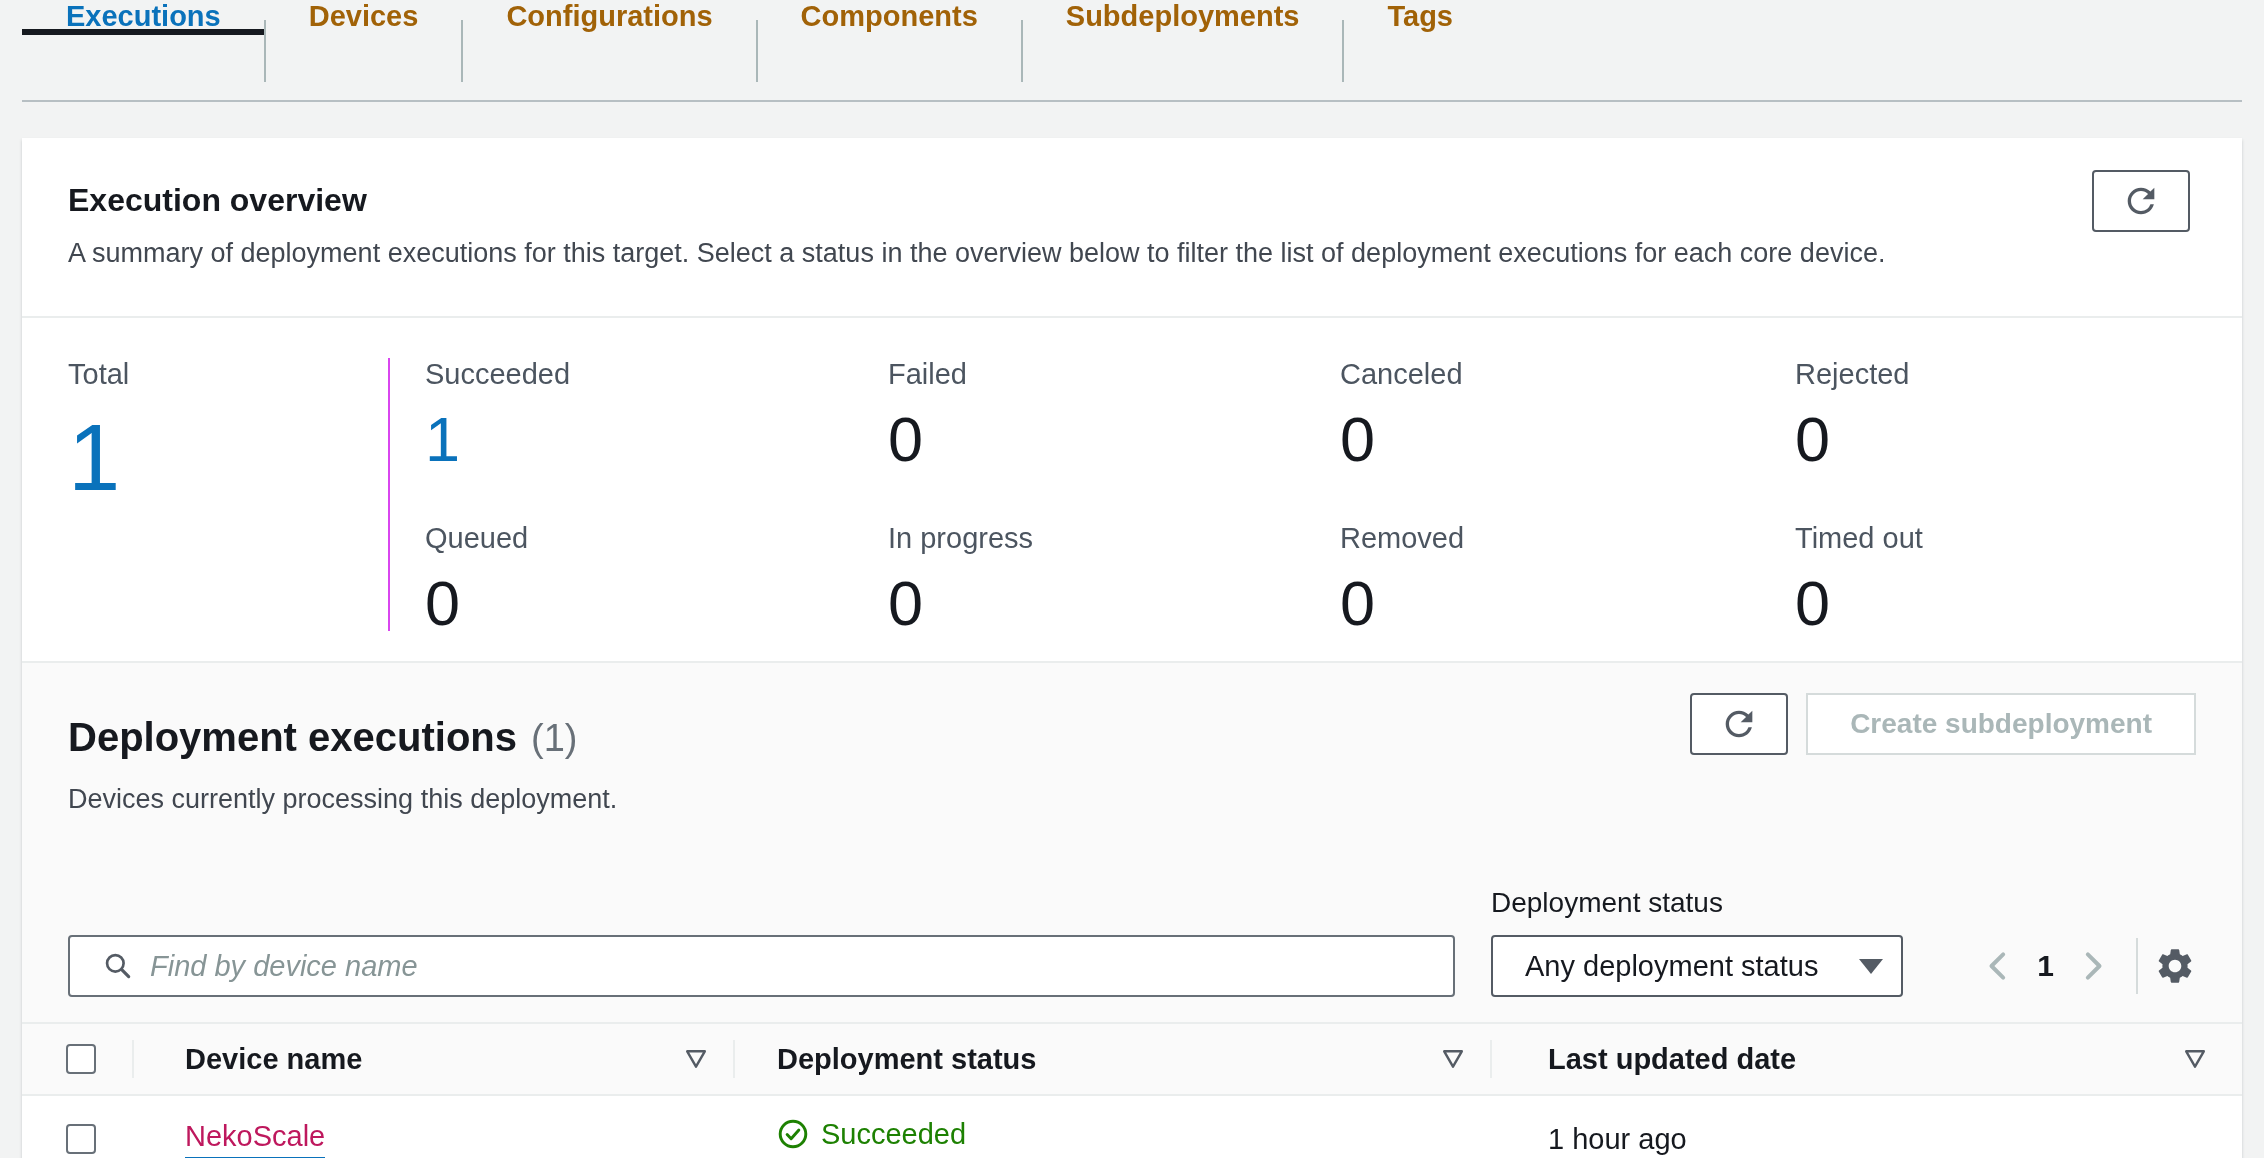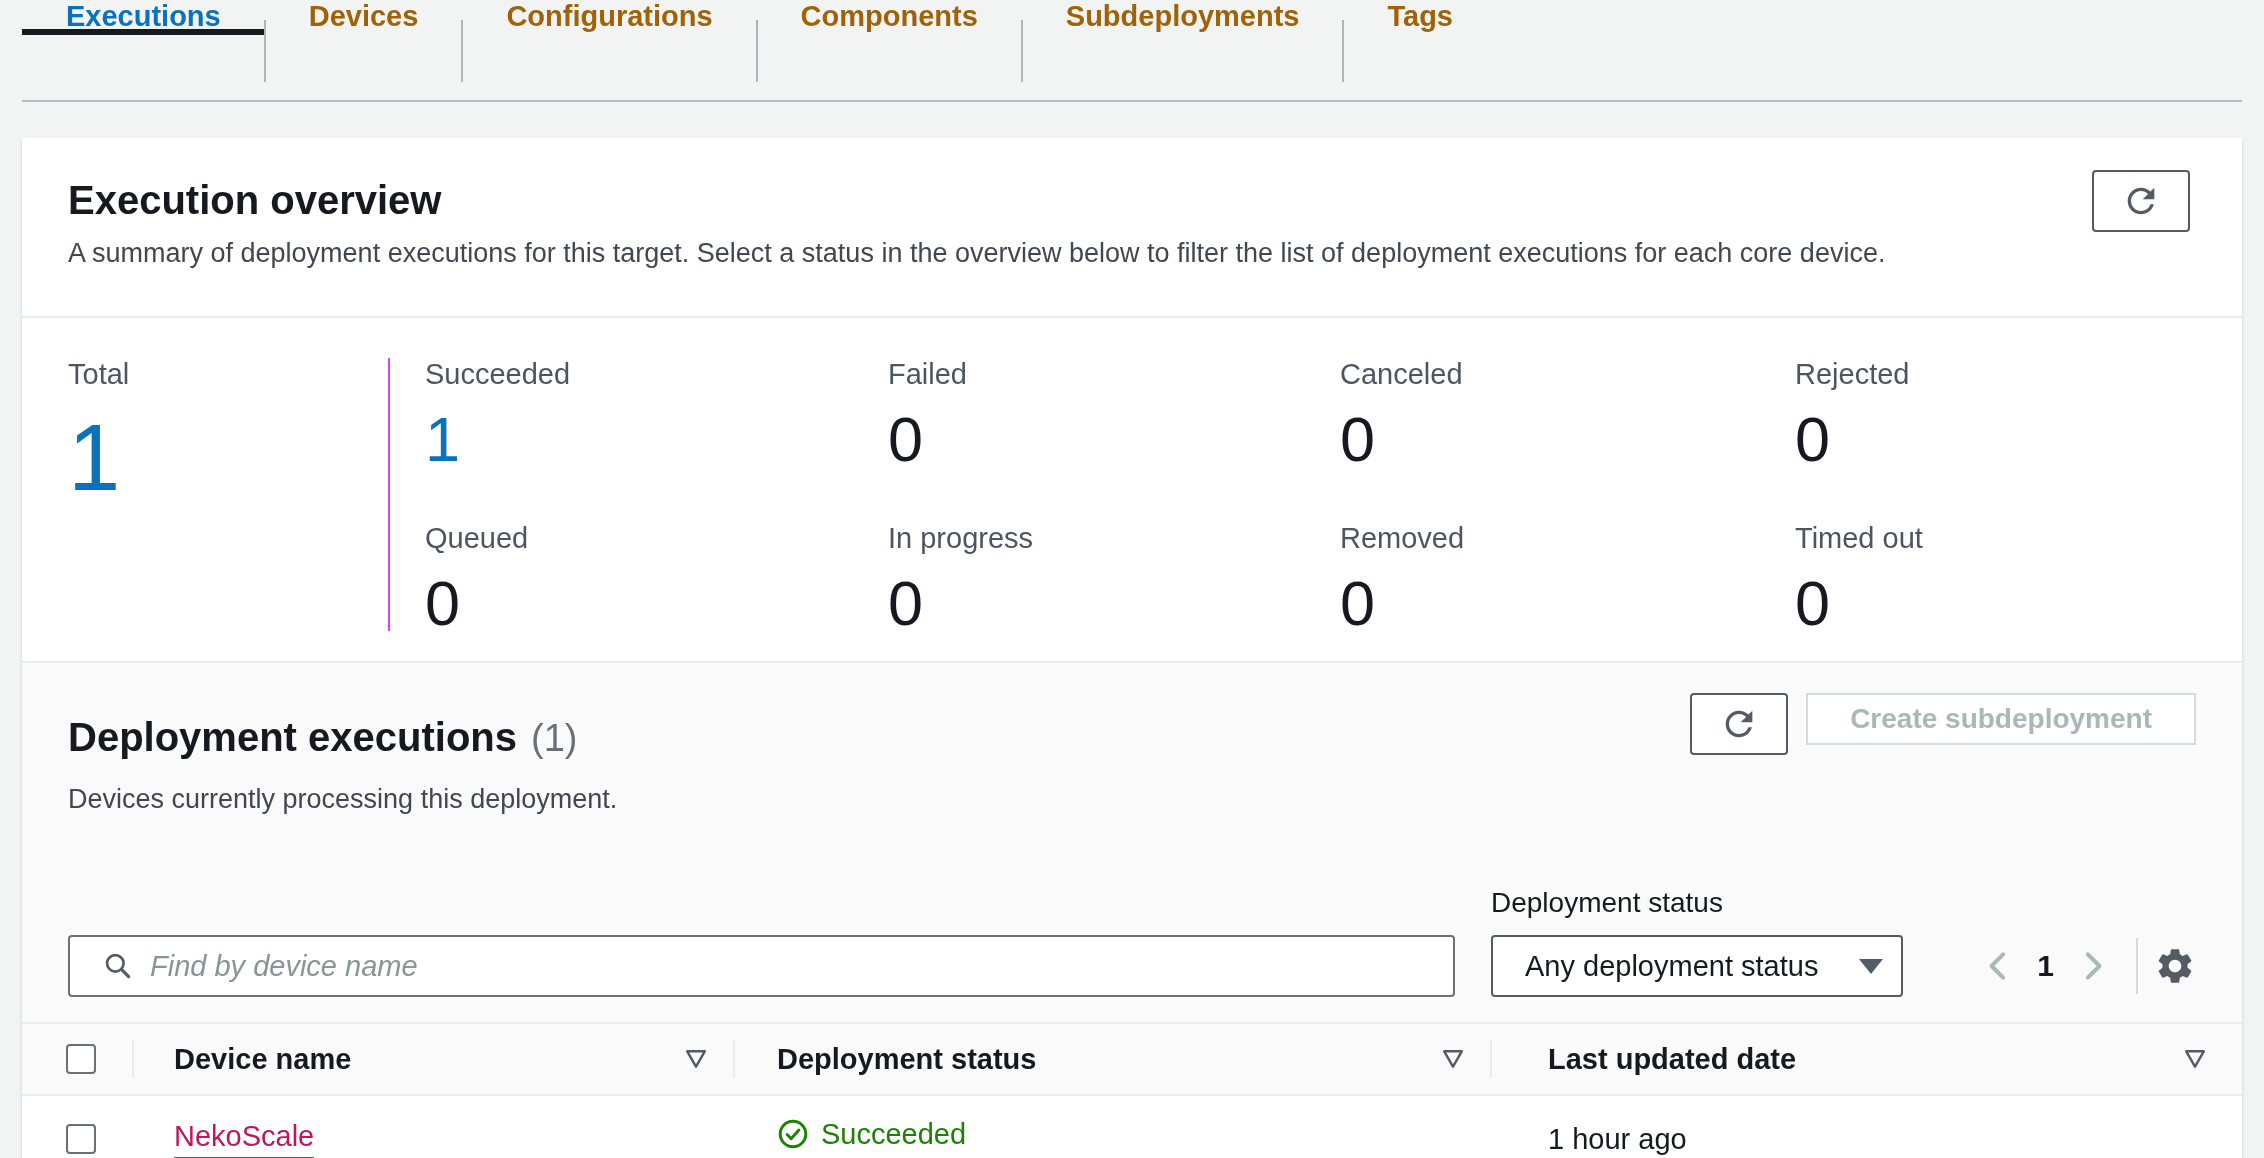--- a/index.html
+++ b/index.html
@@ -16,21 +16,21 @@
   .tab { display: flex; align-items: center; padding: 0 44px; font-size: 29px; font-weight: 700; color: #a16207; position: relative; cursor: pointer; white-space: nowrap; }
   .tab + .tab::before { content:""; position:absolute; left:-1px; top:20px; height:62px; width:2px; background:#aab7b8; }
   .tab.active { color: #0a72bb; }
   .tab.active::after { content:""; position:absolute; left:0; right:0; bottom:-2px; height:6px; background:#16191f; }
 
   
   .card { margin: 36px 22px 0; background:#fff; box-shadow: 0 2px 3px rgba(0,28,36,.18); }
 
   
   .overview-head { position: relative; height: 178px; padding: 40px 46px 0; }
-  .overview-head h1 { font-size: 40px; line-height: 44px; font-weight: 700; }
+  .overview-head h1 { font-size: 32px; line-height: 44px; font-weight: 700; }
   .overview-head .desc { margin-top: 16px; font-size: 27px; line-height: 31px; color: #414750; }
   .icon-btn { position: absolute; right: 52px; top: 32px; width: 98px; height: 62px;
     background:#fff; border: 2px solid #545b64; border-radius: 4px;
     display:flex; align-items:center; justify-content:center; cursor:pointer; }
 
   
   .stats { height: 345px; border-top: 2px solid #eaeded; display: flex; padding: 40px 0 30px 46px; }
   .stat-label { font-size: 29px; line-height: 32px; color: #4c5560; }
   .stat-value { font-size: 63px; line-height: 70px; margin-top: 14px; color:#16191f; cursor:pointer; }
   .stat-value.accent { color: #0a72bb; }
@@ -39,21 +39,21 @@
   .stat-grid { flex: 1; display: grid; grid-template-columns: 463px 452px 455px 1fr; grid-template-rows: auto auto; row-gap: 48px; align-content: start; padding-left: 35px; }
 
   
   .table-panel { background: #fafafa; border-top: 2px solid #eaeded; padding: 52px 46px 0; }
   .panel-head { display: flex; justify-content: space-between; align-items: flex-start; }
   .title-wrap { display: flex; align-items: baseline; gap: 14px; }
   .title-wrap h2 { font-size: 40px; line-height: 44px; font-weight: 700; }
   .counter { font-size: 38px; color: #687078; font-weight: 400; }
   .actions { display: flex; gap: 18px; margin-top: -22px; }
   .actions .icon-btn { position: static; }
-  .btn-disabled { height: 52px; padding: 6px 42px; background: #fff; border: 2px solid #d5dbdb; border-radius: 0;
+  .btn-disabled { height: 62px; padding: 6px 42px; background: #fff; border: 2px solid #d5dbdb; border-radius: 0;
     color: #aab7b8; font-size: 28px; font-weight: 700; cursor: not-allowed; font-family: inherit; }
   .panel-desc { margin-top: 24px; font-size: 27px; line-height: 31px; color: #414750; }
 
   
   .filter-row { display: flex; align-items: flex-end; margin-top: 72px; }
   .search-box { width: 1387px; height: 62px; background: #fff; border: 2px solid #687078; border-radius: 4px;
     display: flex; align-items: center; padding: 0 32px; }
   .search-box svg { flex: 0 0 auto; margin-right: 16px; }
   .search-box input { flex: 1; border: none; outline: none; font-size: 29px; font-family: inherit; color:#16191f; background: transparent; }
   .search-box input::placeholder { color: #879596; font-style: italic; }
@@ -68,21 +68,21 @@
   .page-num { font-size: 30px; font-weight: 700; margin: 0 10px; color:#16191f; }
   .pag-divider { width: 2px; height: 56px; background: #d5dbdb; margin: 0 16px; }
   .gear-btn { background: none; border: none; cursor: pointer; display:flex; align-items:center; }
 
   
   .thead { margin: 25px -46px 0; height: 74px; border-top: 2px solid #eaeded; border-bottom: 2px solid #eaeded;
     display: flex; align-items: center; font-size: 29px; font-weight: 700; background: #fafafa; }
   .trow { height: 86px; background: #fff; display: flex; align-items: center; font-size: 29px; }
   .cell { display: flex; align-items: center; height: 100%; }
   .col-sel { width: 110px; padding-left: 44px; }
-  .col-device { width: 601px; padding: 0 26px 0 42px; justify-content: space-between; position: relative; }
+  .col-device { width: 601px; padding: 0 26px 0 53px; justify-content: space-between; position: relative; }
   .col-status { width: 757px; padding: 0 26px 0 44px; justify-content: space-between; position: relative; }
   .col-date { flex: 1; padding: 0 36px 0 58px; justify-content: space-between; position: relative; }
   .thead .col-device::before, .thead .col-status::before, .thead .col-date::before {
     content:""; position:absolute; left:0; top:50%; transform:translateY(-50%); width:2px; height:38px; background:#eaeded; }
   .checkbox { width: 30px; height: 30px; border: 2px solid #687078; border-radius: 4px; background: #fff; cursor: pointer; }
   .device-link { color: #be185d; text-decoration: none; border-bottom: 2px solid #0a72bb; padding-bottom: 4px; cursor: pointer; }
   .status-ok { display: inline-flex; align-items: center; gap: 12px; color: #1d8102;
     border-bottom: 2px dashed #1d8102; padding-bottom: 8px; cursor: pointer; }
 </style>
 </head>

